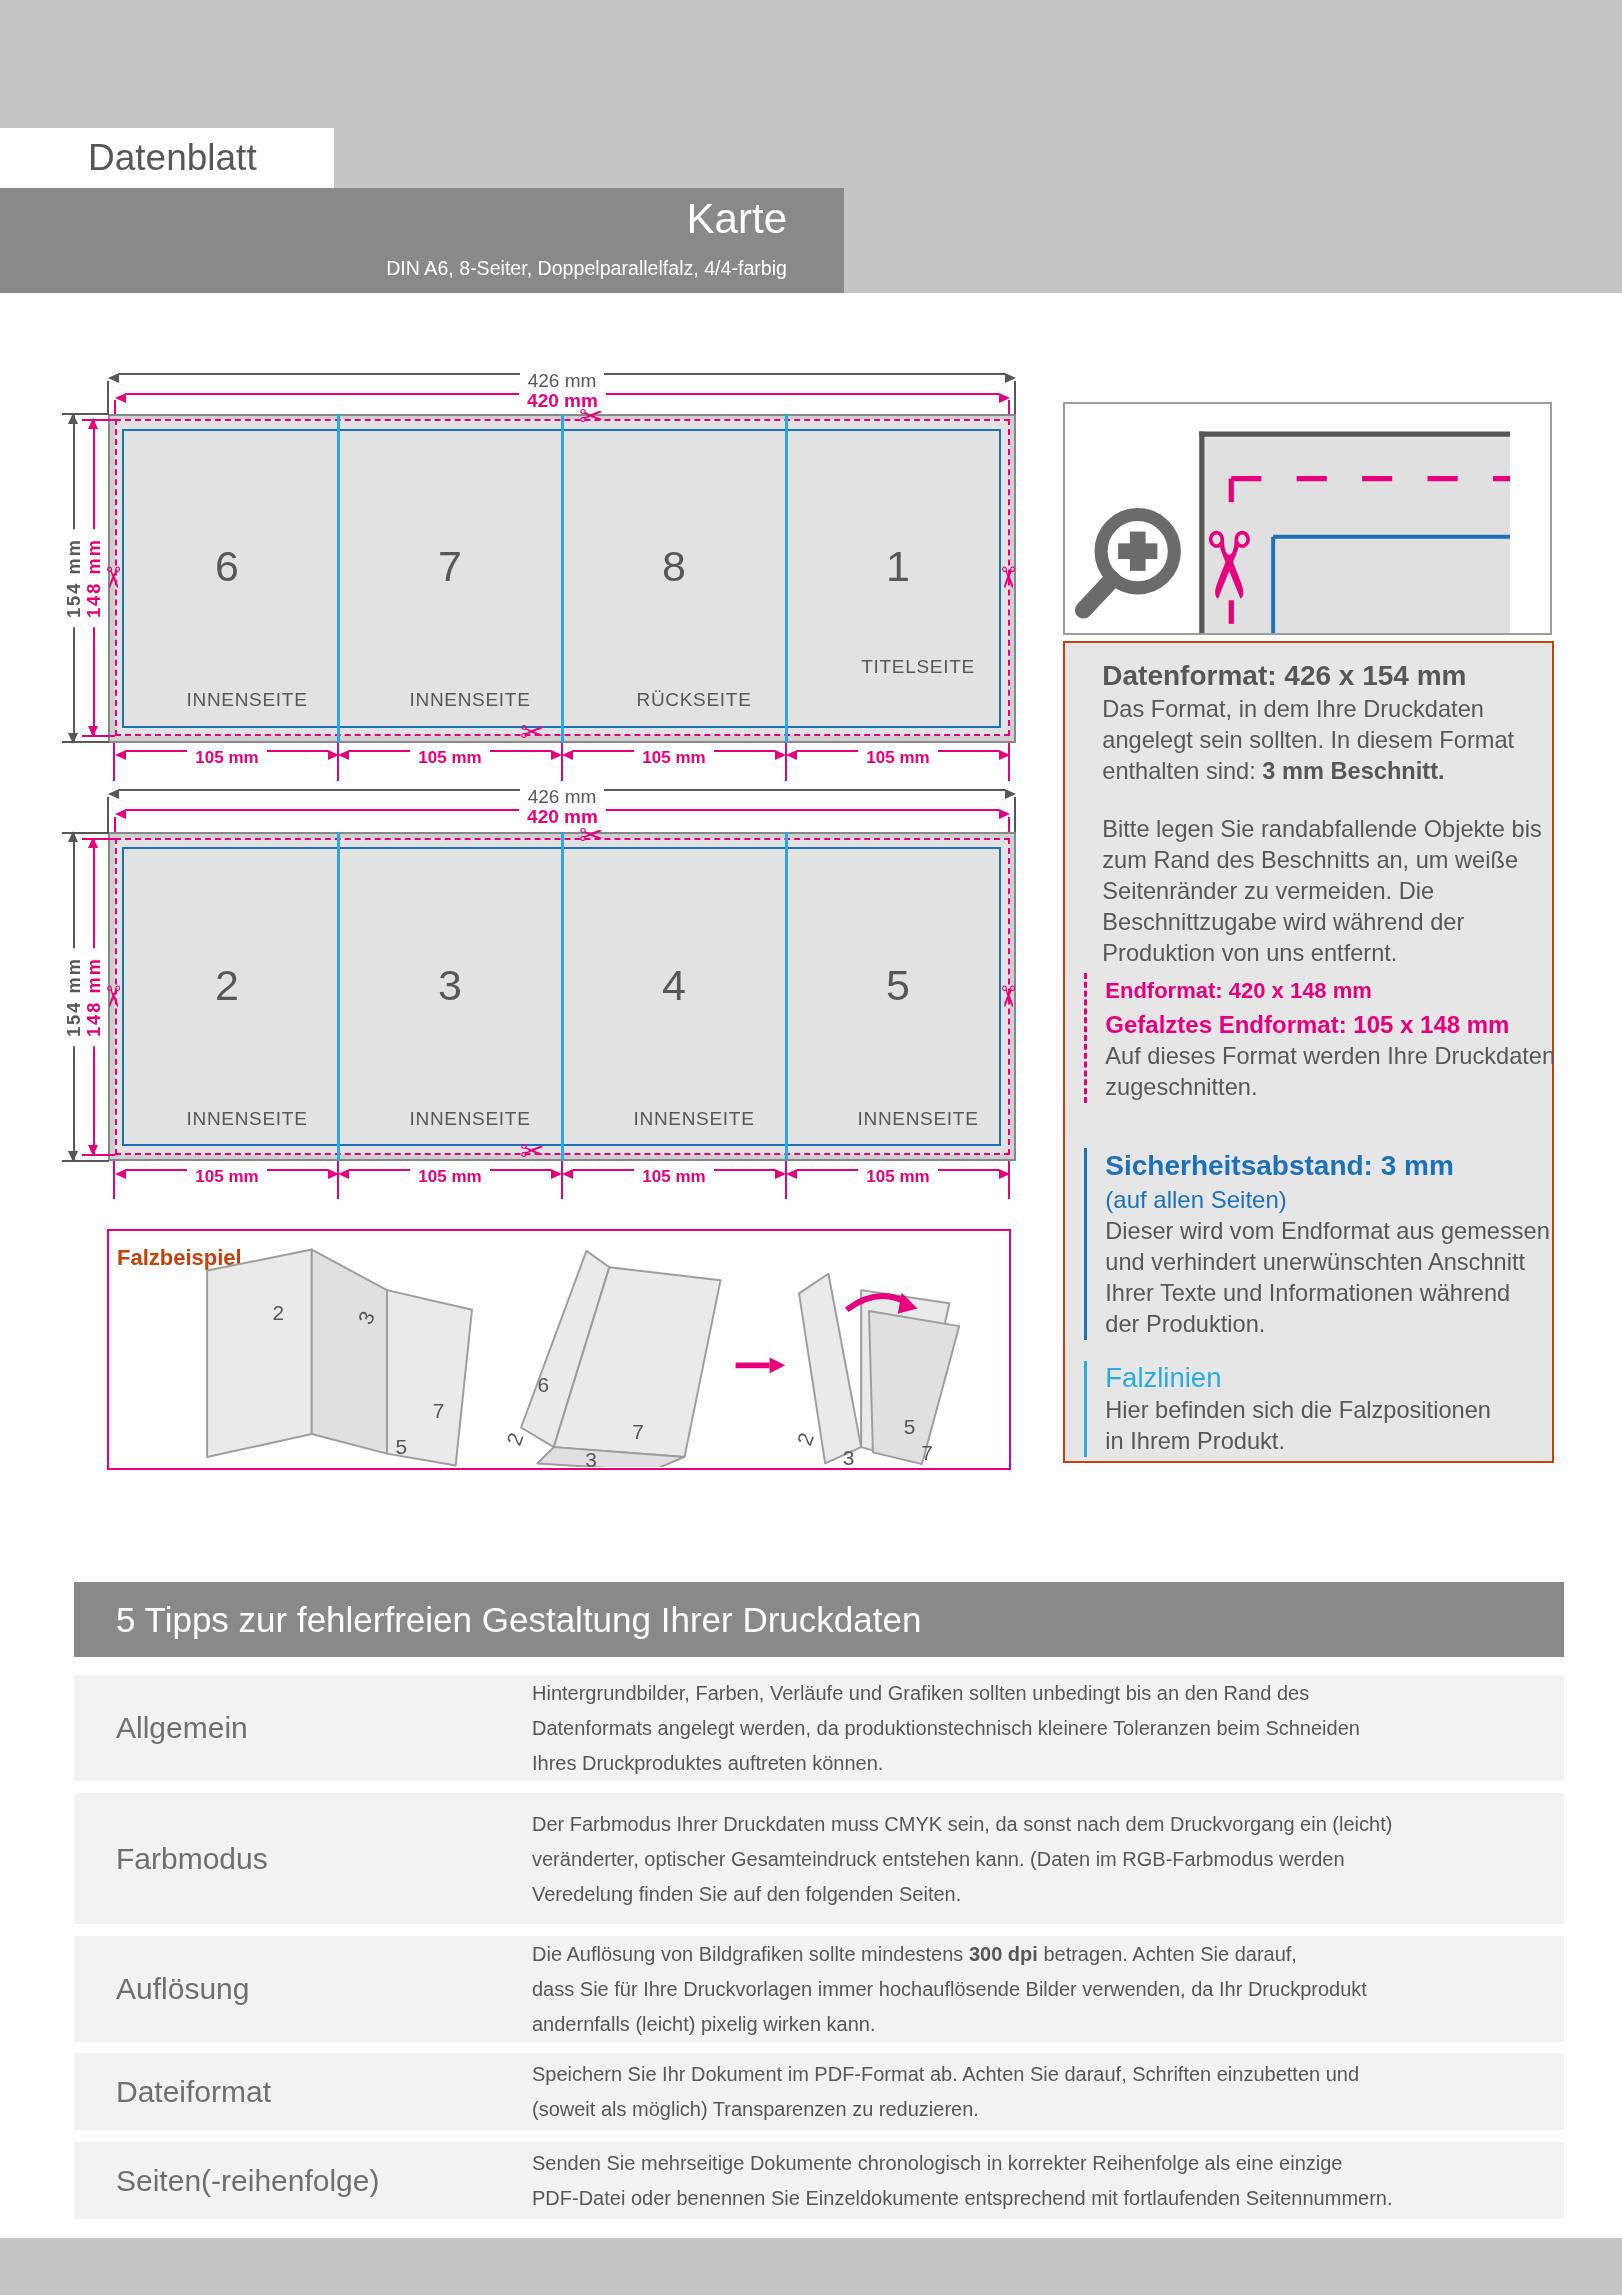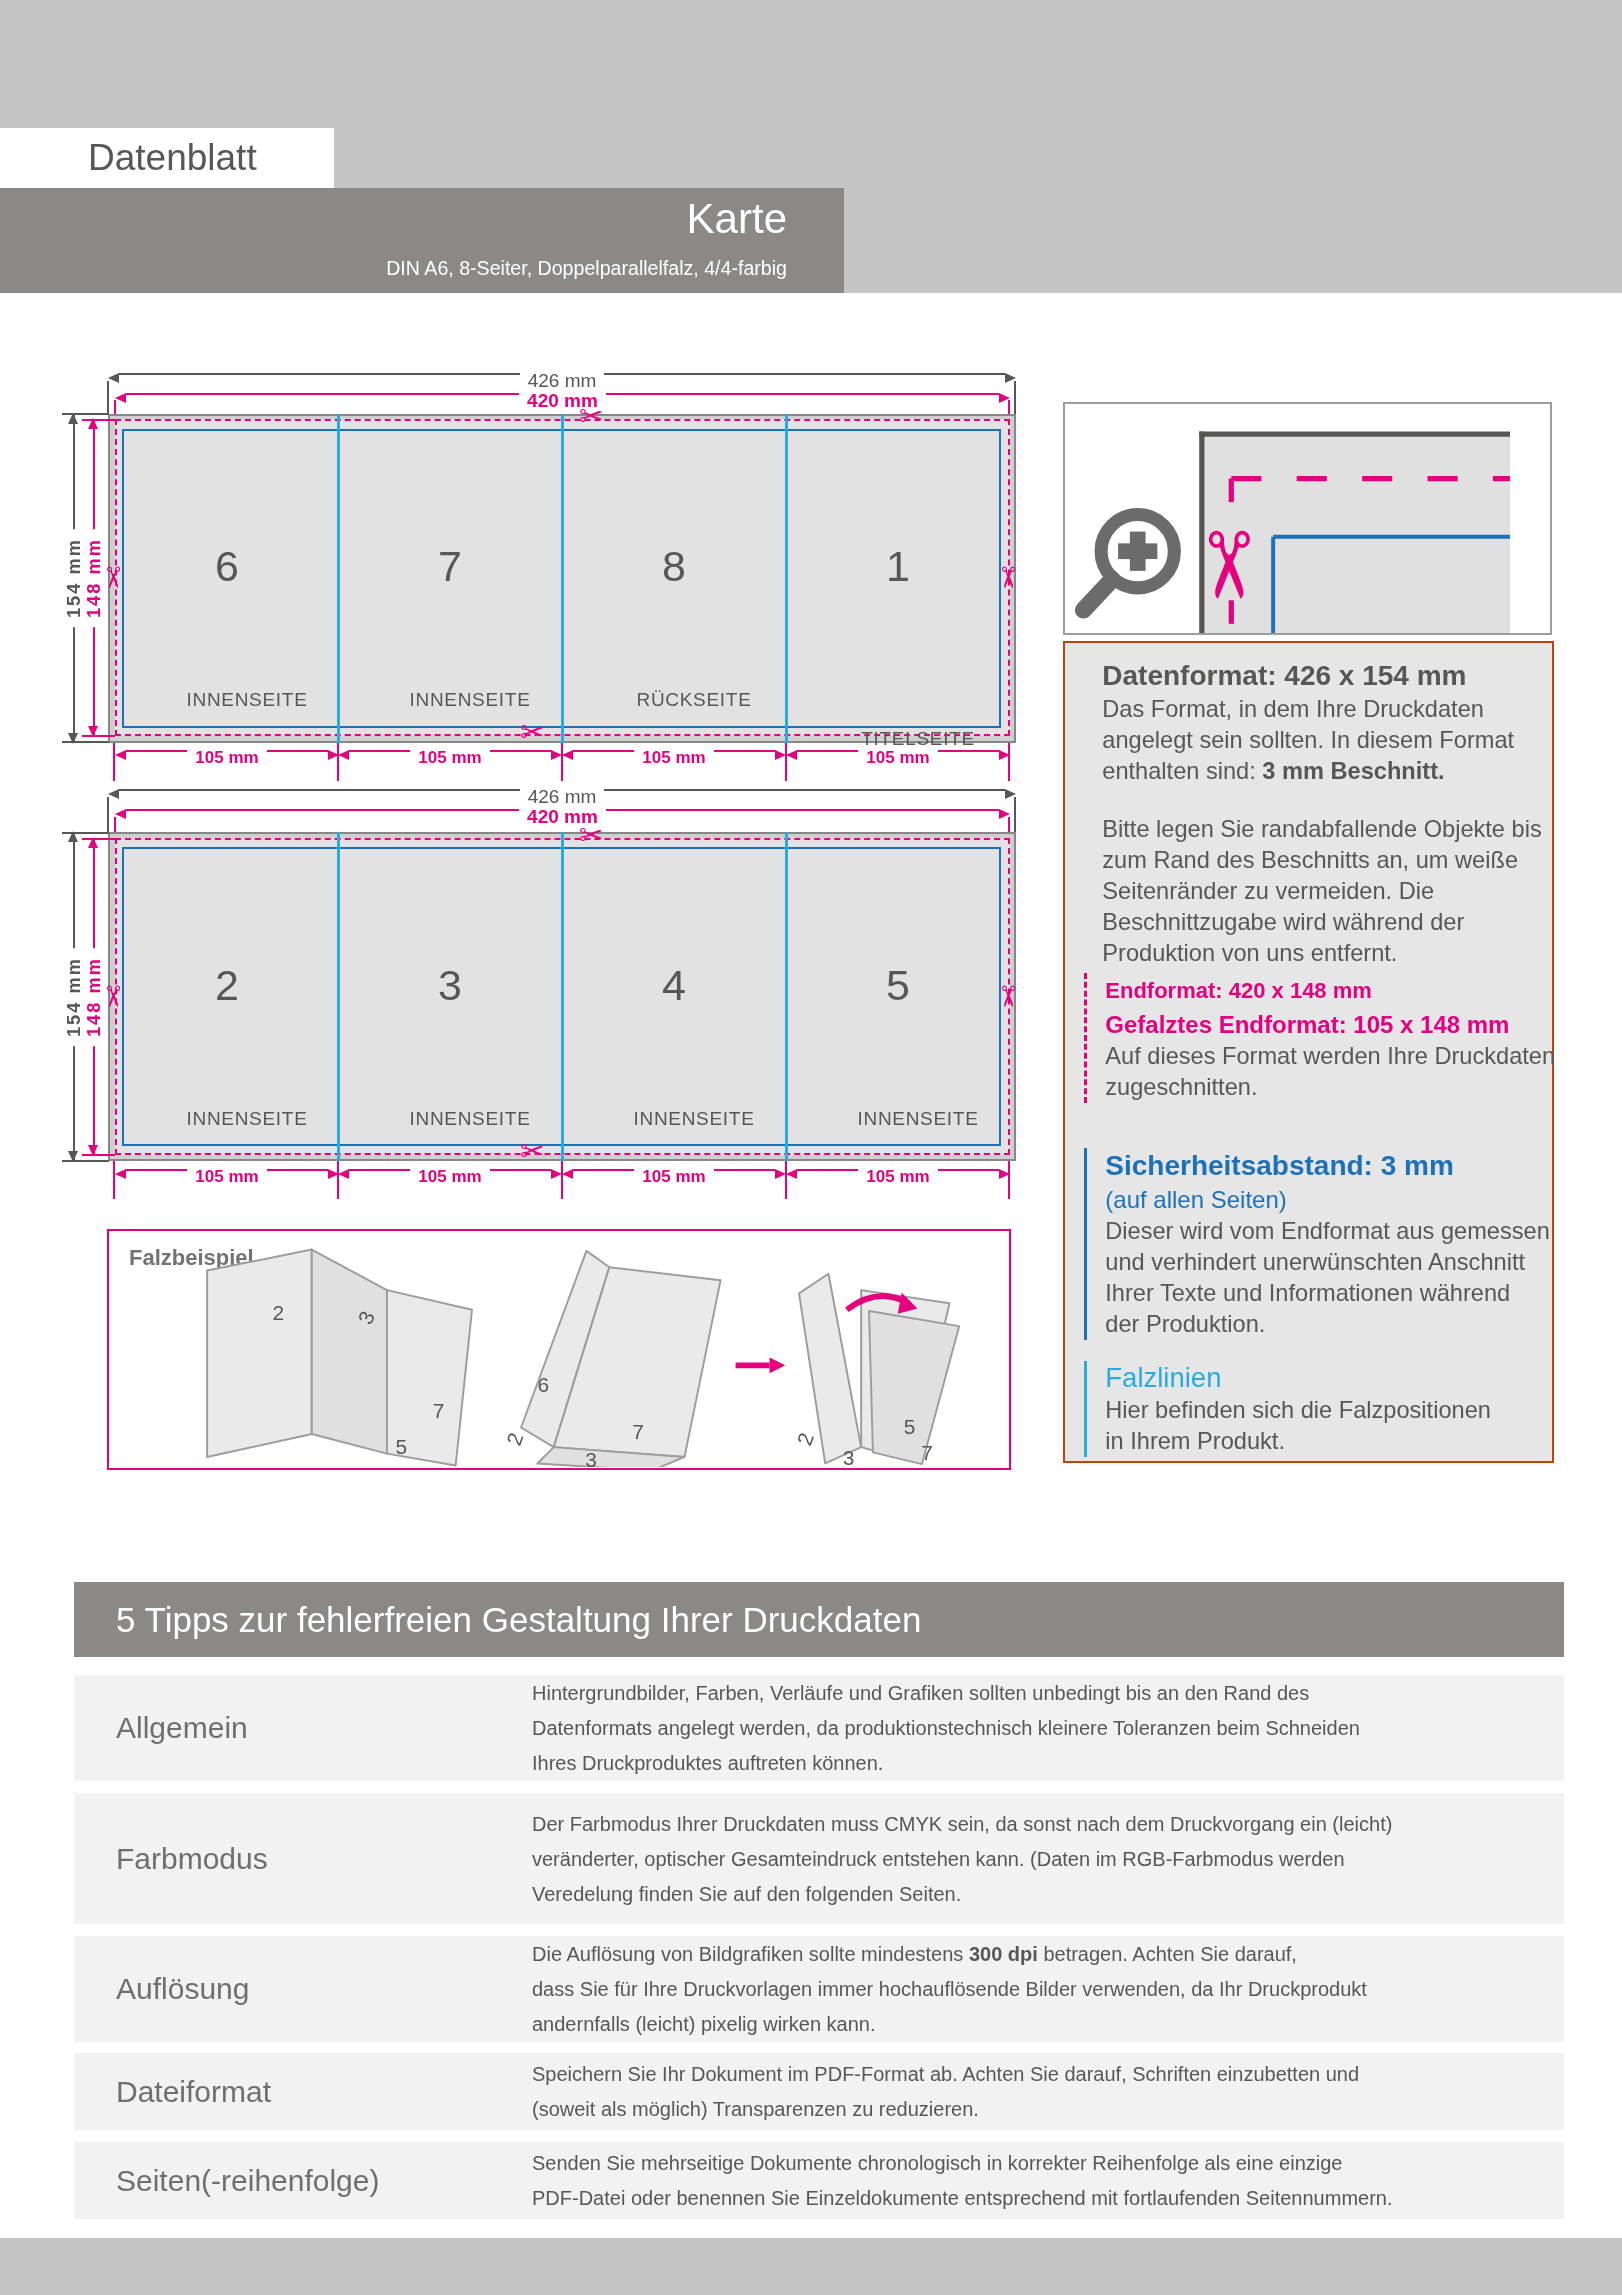--- a/index.html
+++ b/index.html
@@ -87,21 +87,21 @@
   <div class="fold" style="left:561px;top:414px;height:329px;"></div>
   <div class="fold" style="left:785px;top:414px;height:329px;"></div>
 
   <div class="pnum" style="left:115px;top:540px;">6</div>
   <div class="pnum" style="left:338px;top:540px;">7</div>
   <div class="pnum" style="left:562px;top:540px;">8</div>
   <div class="pnum" style="left:786px;top:540px;">1</div>
   <div class="plbl" style="left:115px;top:687px;">INNENSEITE</div>
   <div class="plbl" style="left:338px;top:687px;">INNENSEITE</div>
   <div class="plbl" style="left:562px;top:687px;">RÜCKSEITE</div>
-  <div class="plbl" style="left:786px;top:726px;">TITELSEITE</div>
+  <div class="plbl" style="left:786px;top:654px;">TITELSEITE</div>
 
   <div class="scis" style="left:579px;top:402px;">✂</div>
   <div class="scis" style="left:520px;top:718px;">✂</div>
   <div class="scis rot90" style="left:100px;top:563px;">✂</div>
   <div class="scis rot90" style="left:995px;top:563px;">✂</div>
 
   <div class="tick gry" style="left:62px;top:413px;width:47px;height:2px;"></div>
   <div class="tick gry" style="left:62px;top:741px;width:47px;height:2px;"></div>
   <div class="vline gry" style="left:73px;top:414px;height:329px;color:#575756;">
     <span class="va-t"></span>
@@ -294,21 +294,21 @@
     <div class="ip-line">der Produktion.</div>
   </div>
   <div class="ip-sec pad" style="top:718px;border-left:3.3px solid #29abe2;">
     <div class="ip-hc">Falzlinien</div>
     <div class="ip-line">Hier befinden sich die Falzpositionen</div>
     <div class="ip-line">in Ihrem Produkt.</div>
   </div>
 </div>
 
 <div class="abs" style="left:107px;top:1229px;width:904px;height:241px;border:2.6px solid #e6007e;box-sizing:border-box;background:#ffffff;">
-  <div class="abs" style="left:20px;top:14.4px;font-size:22px;font-weight:bold;color:#737373;">Falzbeispiel</div>
+  <div class="abs" style="left:8px;top:14.4px;font-size:22px;font-weight:bold;color:#c2410c;">Falzbeispiel</div>
   <svg width="898" height="236" viewBox="0 0 1373 360" style="position:absolute;left:0;top:0;">
     <g stroke="#9d9d9c" stroke-width="3" fill="#eaeaea" stroke-linejoin="round">
 
       <polygon points="150,60 310,28 310,310 150,345"></polygon>
       <polygon points="310,28 425,90 425,340 310,310" fill="#e0e0e0"></polygon>
       <polygon points="425,90 555,120 530,358 425,340"></polygon>
 
       <polygon points="730,30 765,55 680,330 630,300"></polygon>
       <polygon points="765,55 935,75 880,345 680,330"></polygon>
       <polygon points="680,330 880,345 830,366 655,355" fill="#e0e0e0"></polygon>

